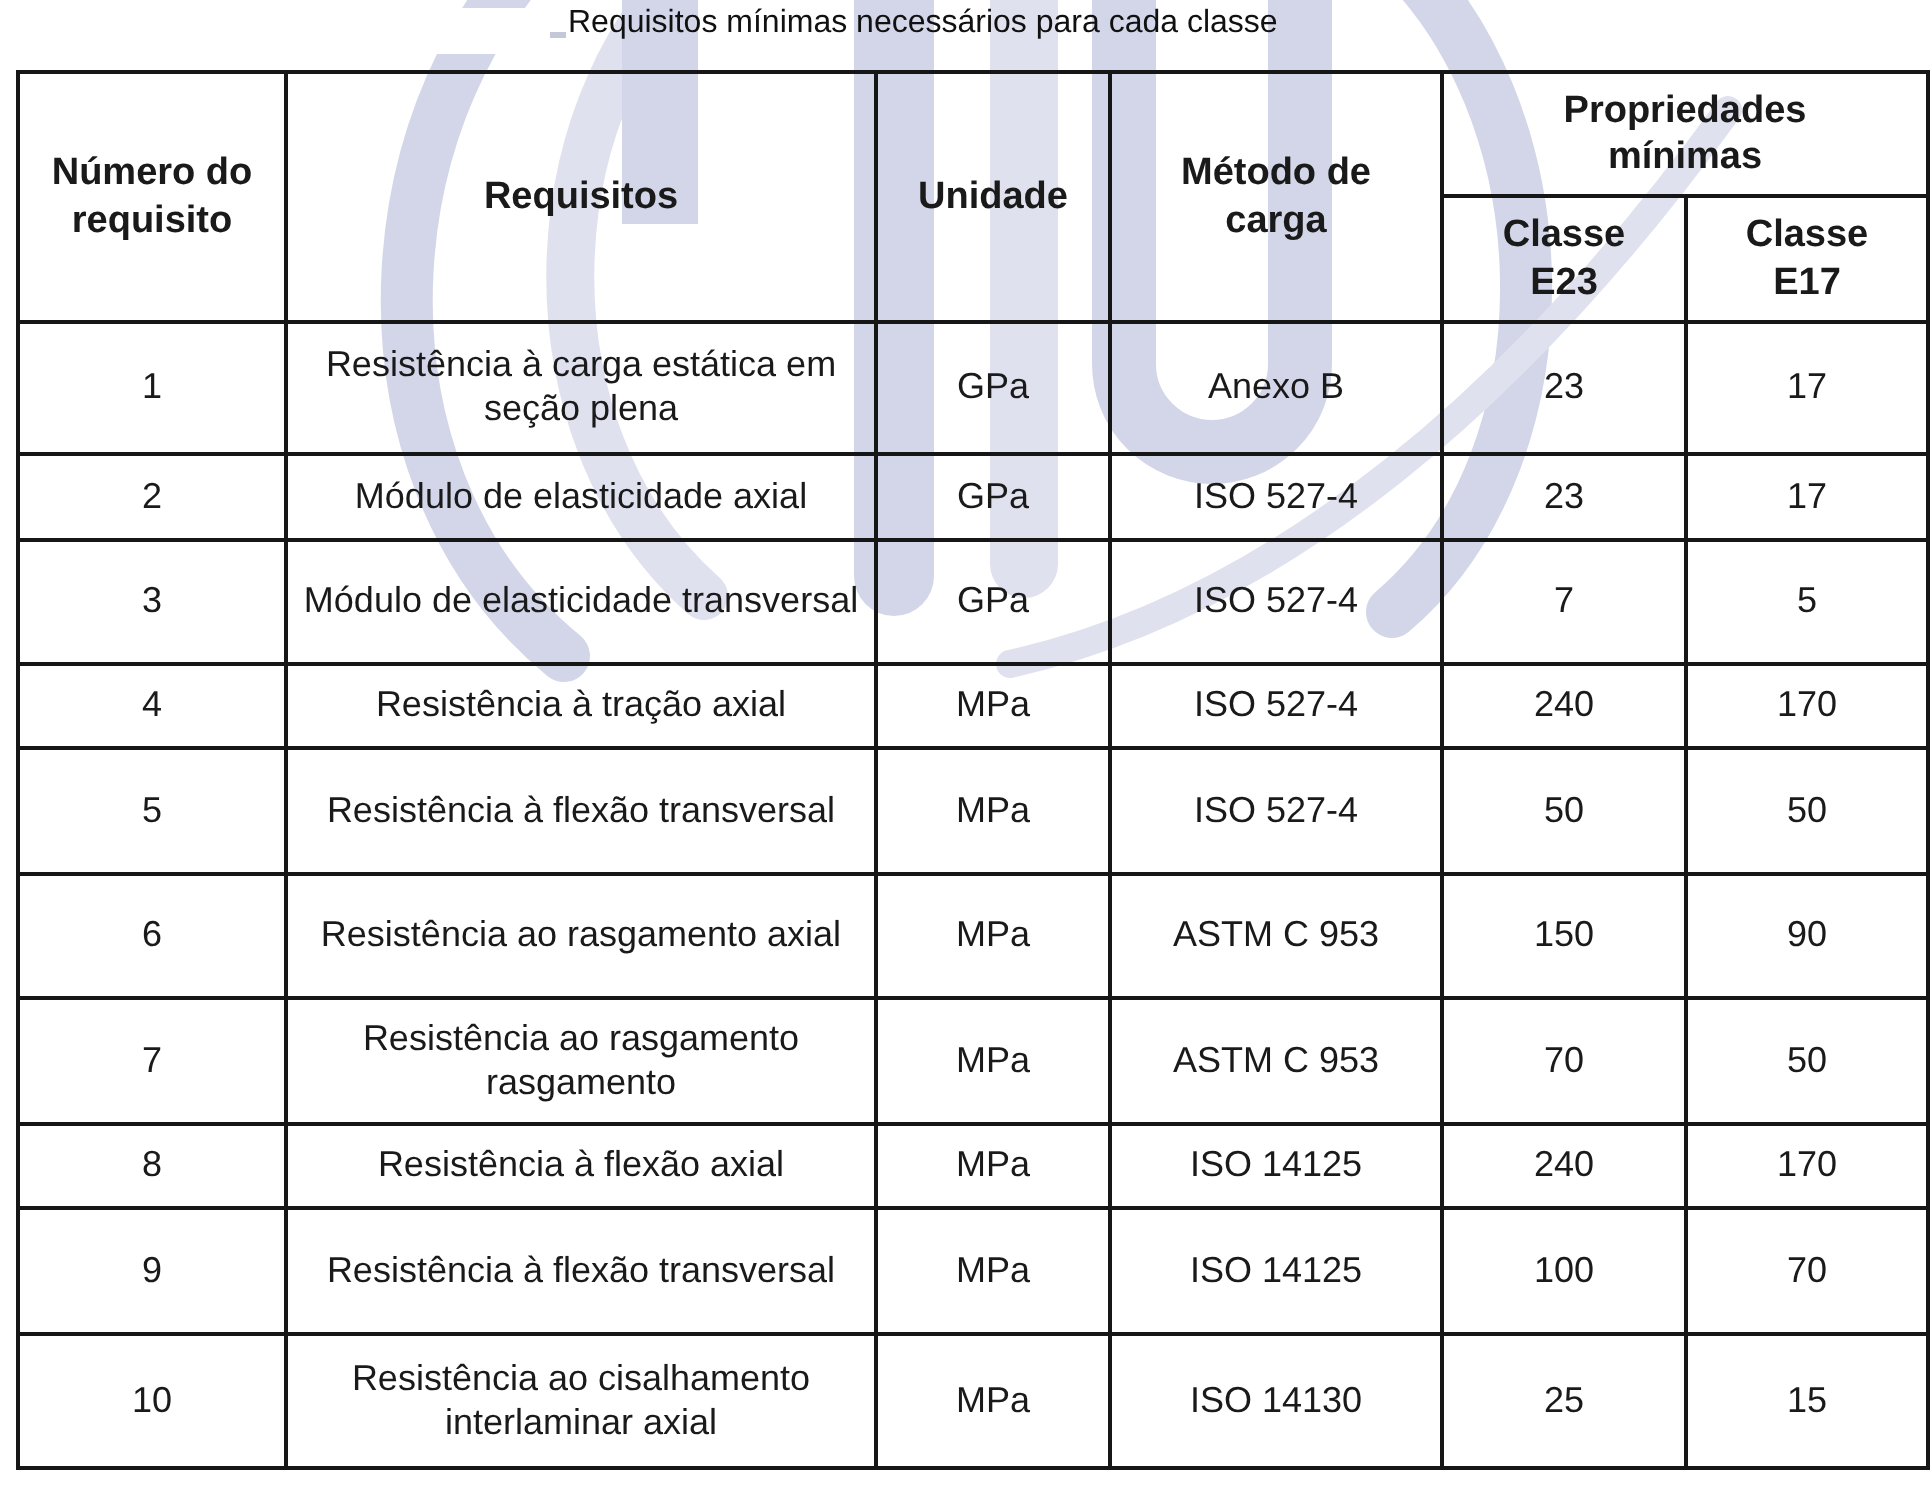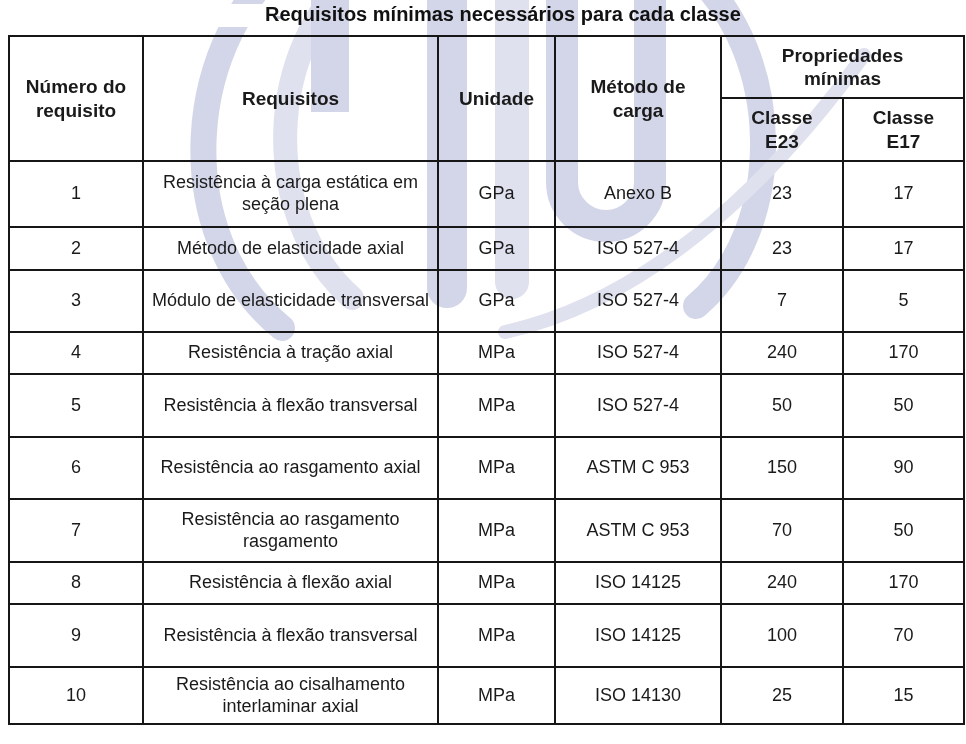--- a/index.html
+++ b/index.html
@@ -19,22 +19,22 @@
   
   .whiteout{
     position:absolute;left:191px;top:4px;width:84px;height:23px;
     background:#ffffff;z-index:2;
   }
   .title-dash{
     position:absolute;left:275px;top:16px;width:8px;height:3px;
     background:#c4c7d5;z-index:3;
   }
   .doc-title{
-    position:absolute;left:265px;top:3px;z-index:3;
-    font-size:20px;font-weight:bold;color:#111;
+    position:absolute;left:284px;top:3px;z-index:3;
+    font-size:16px;font-weight:normal;color:#111;
     white-space:nowrap;letter-spacing:0px;
   }
   table.req{
     position:absolute;left:8px;top:35px;z-index:1;
     border-collapse:collapse;table-layout:fixed;
     width:955px;
     background:transparent;
   }
   table.req th, table.req td{
     border:2px solid #161616;
@@ -103,21 +103,21 @@
         <tr style="height: 66px;">
           <td>1</td>
           <td class="left">Resistência à carga estática em seção plena</td>
           <td>GPa</td>
           <td>Anexo B</td>
           <td>23</td>
           <td>17</td>
         </tr>
         <tr style="height: 43px;">
           <td>2</td>
-          <td class="left">Método de elasticidade axial</td>
+          <td class="left">Módulo de elasticidade axial</td>
           <td>GPa</td>
           <td>ISO 527-4</td>
           <td>23</td>
           <td>17</td>
         </tr>
         <tr style="height: 62px;">
           <td>3</td>
           <td class="left">Módulo de elasticidade transversal</td>
           <td>GPa</td>
           <td>ISO 527-4</td>
@@ -165,21 +165,21 @@
           <td>170</td>
         </tr>
         <tr style="height: 63px;">
           <td>9</td>
           <td class="left">Resistência à flexão transversal</td>
           <td>MPa</td>
           <td>ISO 14125</td>
           <td>100</td>
           <td>70</td>
         </tr>
-        <tr style="height: 57px;">
+        <tr style="height: 67px;">
           <td>10</td>
           <td class="left">Resistência ao cisalhamento interlaminar axial</td>
           <td>MPa</td>
           <td>ISO 14130</td>
           <td>25</td>
           <td>15</td>
         </tr>
       </tbody>
   </table>
 

